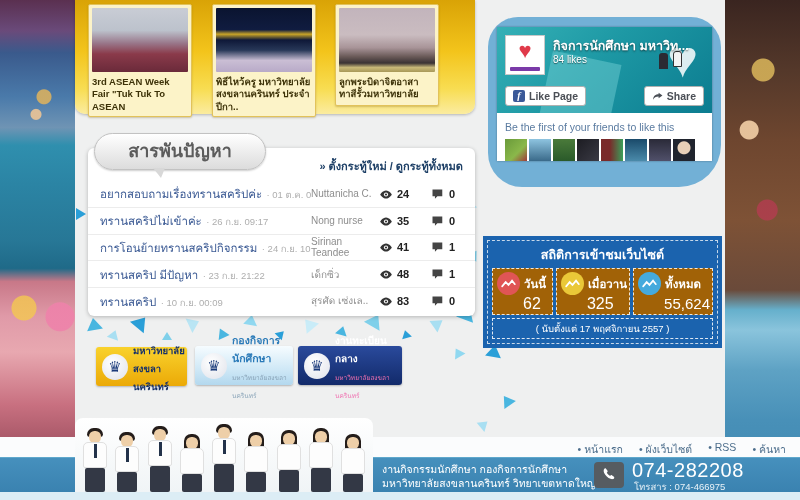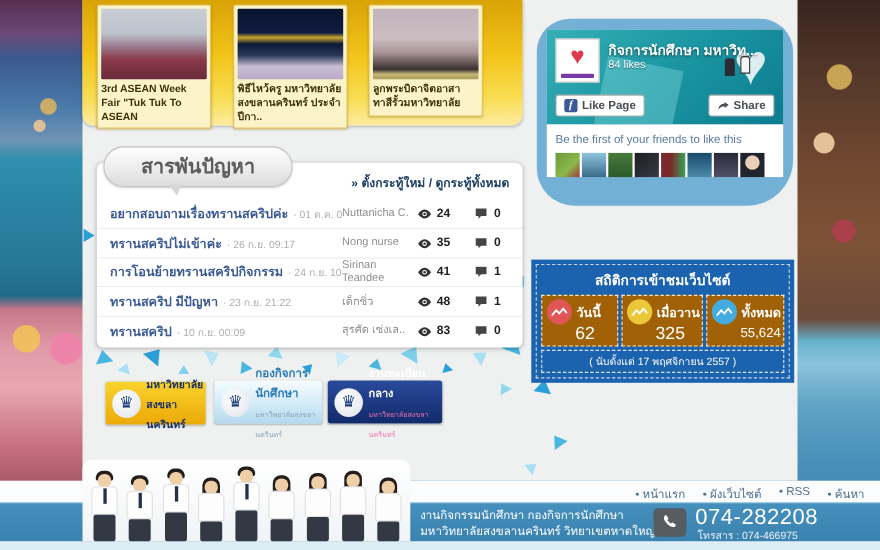--- a/index.html
+++ b/index.html
@@ -49,21 +49,21 @@
     text-align:center;line-height:35px;font-size:18px;font-weight:bold;color:#5c5c5c;
     box-shadow:0 1px 2px rgba(0,0,0,.2)}
   .bubble::after{content:"";position:absolute;left:58px;bottom:-9px;width:0;height:0;
     border-left:8px solid transparent;border-right:4px solid transparent;border-top:10px solid #d8d8d8}
   .forum-actions{position:absolute;right:12px;top:9px;font-size:11px;font-weight:bold;
     color:#1d3f66;cursor:pointer;text-decoration:none}
   .rows{position:absolute;left:0;right:0;top:33px;bottom:2px;display:flex;flex-direction:column}
   .row{flex:1;display:flex;align-items:center;padding:0 12px;border-top:1px solid #ececec;cursor:pointer}
   .row:first-child{border-top:none}
   .t-main{flex:1;min-width:0;white-space:nowrap;overflow:hidden}
-  .t-title{font-size:11.5px;font-weight:bold;color:#3b5a94}
+  .t-title{font-size:11.5px;font-weight:normal;color:#3b5a94}
   .t-date{font-size:9.5px;color:#aeaeae}
   .t-date::before{content:"· "}
   .t-author{width:68px;font-size:10px;color:#8e8e8e;line-height:1.15}
   .t-views,.t-comments{display:flex;align-items:flex-end;gap:4px;font-size:11px;font-weight:bold;color:#222}
   .t-views{width:52px}.t-comments{width:32px}
   .icn{width:14px;height:11px;flex:none}
 
   
   .tri{position:absolute;width:0;height:0;border-style:solid;z-index:1}
 
@@ -125,21 +125,21 @@
   .stats-title{text-align:center;font-size:12.5px;font-weight:bold;color:#fff}
   .stats-sub{text-align:center;font-size:9.5px;color:#cfe2f4;cursor:pointer;margin-top:1px}
   .cells{display:flex;gap:3px}
   .cell{flex:1;border:1px dashed rgba(255,255,255,.85);background:#a16207;padding:3px 2px 2px 4px}
   .cell .top{display:flex;align-items:center;gap:4px}
   .cico{width:23px;height:23px;border-radius:50%;flex:none;display:flex;align-items:center;justify-content:center}
   .cico svg{width:17px;height:11px}
   .cico.red{background:#e05555}.cico.yel{background:#eac838}.cico.blu{background:#45aadd}
   .clabel{font-size:11.5px;font-weight:bold;color:#fff;white-space:nowrap}
   .cvalue{font-size:16px;color:#fff;margin:1px 0 0 26px;line-height:1}
-  .cell:last-child .cvalue{font-size:12px}
+  .cell:last-child .cvalue{font-size:15px}
   .note{border:1px dashed rgba(255,255,255,.85);text-align:center;font-size:9.5px;color:#fff;padding:2px 0}
 
   
   .nav-strip{position:absolute;left:0;top:437px;width:800px;height:20px;background:#fbfcfd;z-index:4}
   .nav{position:absolute;right:14px;top:4px;display:flex;gap:16px}
   .nav span{font-size:10.5px;color:#4d6e8c;cursor:pointer}
   .nav span::before{content:"• ";color:#4d6e8c}
   .fbar{position:absolute;left:0;top:457px;width:800px;height:35px;z-index:4;
     background:linear-gradient(180deg,#4690bd,#3a82b0);border-top:1px solid #5fa8cc}
   .pin{position:absolute;left:352px;top:3px;width:22px;height:28px}

